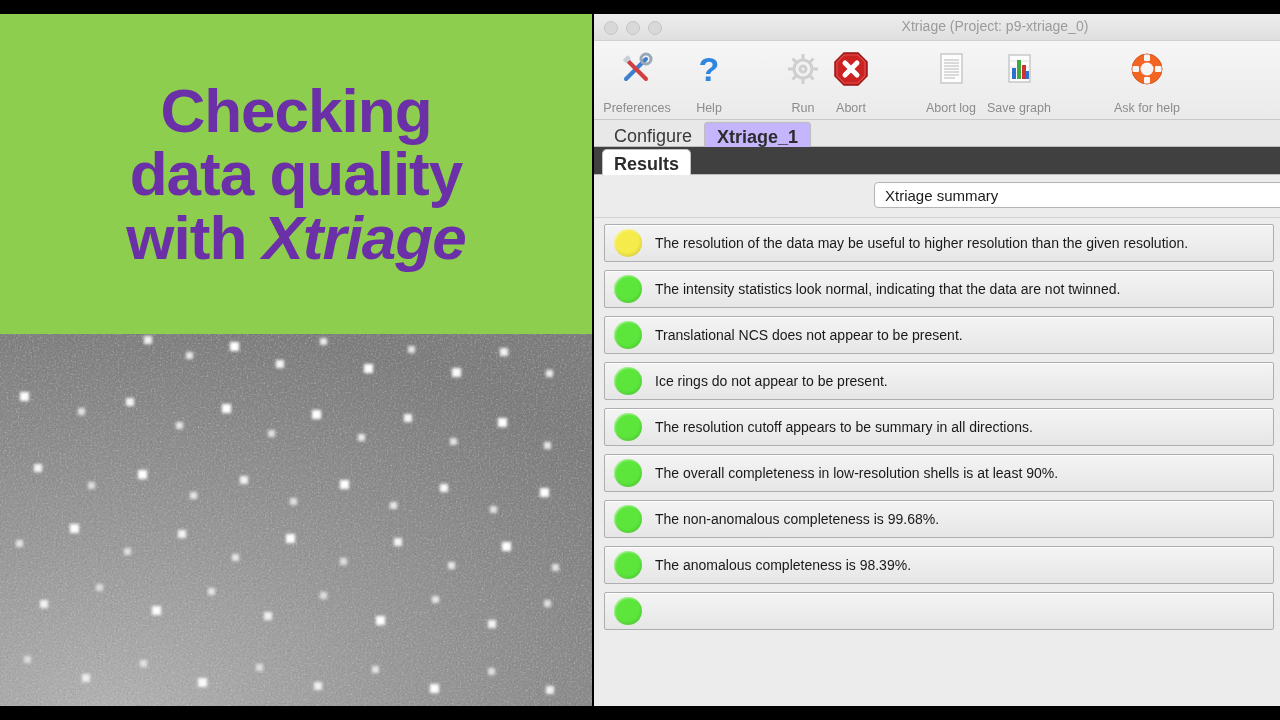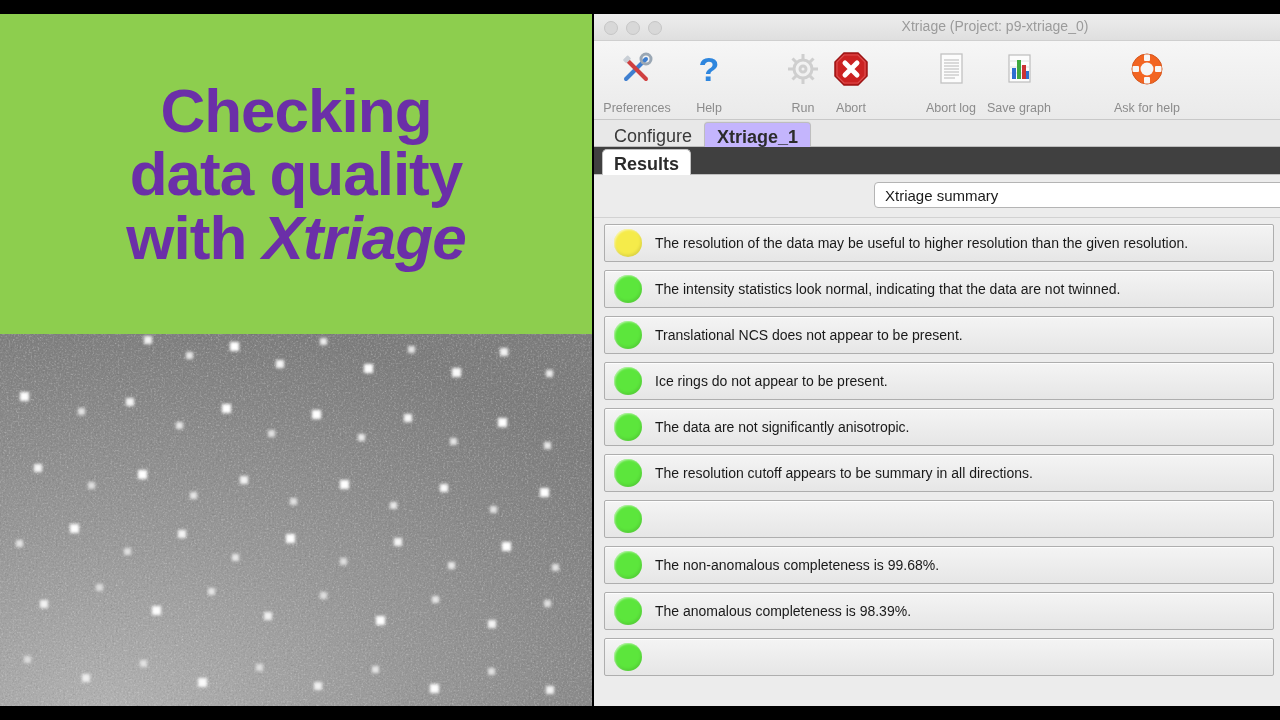--- a/index.html
+++ b/index.html
@@ -496,28 +496,25 @@
         <div class="result-row">
           <span class="status-dot" style="background: rgb(92, 230, 60);"></span>
           <span class="result-text">Translational NCS does not appear to be present.</span>
         </div>
         <div class="result-row">
           <span class="status-dot" style="background: rgb(92, 230, 60);"></span>
           <span class="result-text">Ice rings do not appear to be present.</span>
         </div>
         <div class="result-row">
           <span class="status-dot" style="background: rgb(92, 230, 60);"></span>
-          <span class="result-text">The data are not significantly anisotropic.</span>
-        </div>
-        <div class="result-row">
-          <span class="status-dot" style="background: rgb(92, 230, 60);"></span>
           <span class="result-text">The resolution cutoff appears to be summary in all directions.</span>
         </div>
         <div class="result-row">
           <span class="status-dot" style="background: rgb(92, 230, 60);"></span>
+          <span class="result-text">The overall completeness in low-resolution shells is at least 90%.</span>
         </div>
         <div class="result-row">
           <span class="status-dot" style="background: rgb(92, 230, 60);"></span>
           <span class="result-text">The non-anomalous completeness is 99.68%.</span>
         </div>
         <div class="result-row">
           <span class="status-dot" style="background: rgb(92, 230, 60);"></span>
           <span class="result-text">The anomalous completeness is 98.39%.</span>
         </div>
         <div class="result-row">

